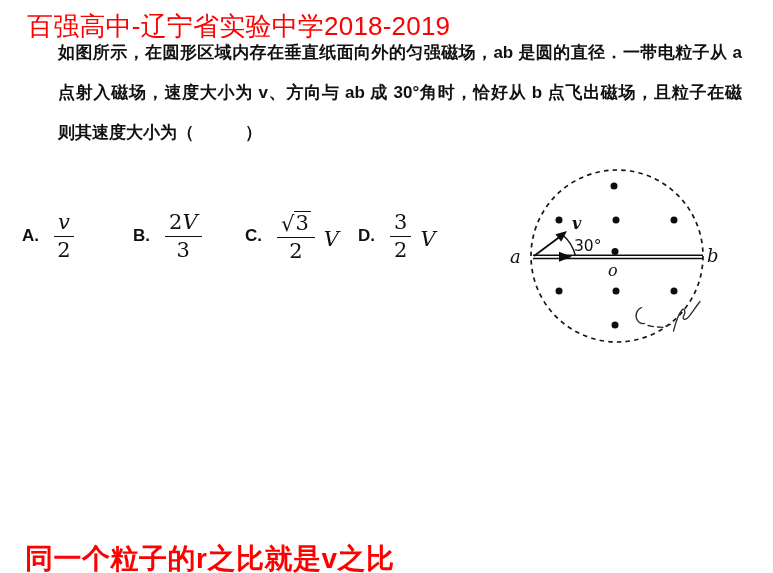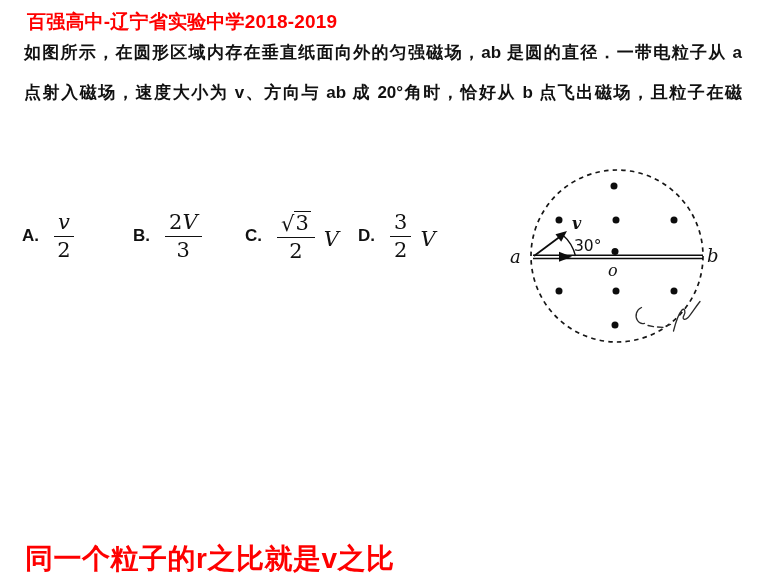--- a/index.html
+++ b/index.html
@@ -7,31 +7,32 @@
     width: 773px; height: 573px;
     background: #ffffff;
     position: relative;
     overflow: hidden;
     font-family: "Liberation Sans", "DejaVu Sans", sans-serif;
     color: #151515;
   }
   
   .doc-header {
     position: absolute; left: 27px; top: 9px;
-    font-size: 19px; font-weight: 700; color: #fe0000;
+    font-size: 26px; font-weight: 400; color: #fe0000;
     letter-spacing: 0.2px; white-space: nowrap;
   }
   
   .problem {
     position: absolute; left: 24px; top: 33px; width: 718px;
     font-size: 17px; font-weight: 700; color: #111;
   }
   .pline {
     height: 40px; line-height: 40px;
     white-space: nowrap;
+    margin-left: 34px;
   }
   .pline.just { text-align: justify; text-align-last: justify; }
   
   .option {
     position: absolute; top: 208px; height: 56px;
     display: flex; align-items: center; gap: 15px;
   }
   .opt-label { font-size: 17px; font-weight: 700; color: #111; }
   .frac {
     display: inline-flex; flex-direction: column; align-items: center;
@@ -64,21 +65,22 @@
     letter-spacing: 0.5px; white-space: nowrap;
   }
 </style>
 </head>
 <body>
 
 <div class="doc-header">百强高中-辽宁省实验中学2018-2019</div>
 
 <div class="problem">
   <div class="pline just">如图所示，在圆形区域内存在垂直纸面向外的匀强磁场，ab 是圆的直径．一带电粒子从 a</div>
-  <div class="pline just">点射入磁场，速度大小为 v、方向与 ab 成 20°角时，恰好从 b 点飞出磁场，且粒子在磁</div>
+  <div class="pline just">点射入磁场，速度大小为 v、方向与 ab 成 30°角时，恰好从 b 点飞出磁场，且粒子在磁</div>
+  <div class="pline">则其速度大小为（　　　）</div>
 </div>
 
 <div class="option" style="left:22px">
   <span class="opt-label">A.</span>
   <span class="frac">
     <span class="num">
         <span class="var">v</span>
       </span>
     <span class="den">2</span>
   </span>

